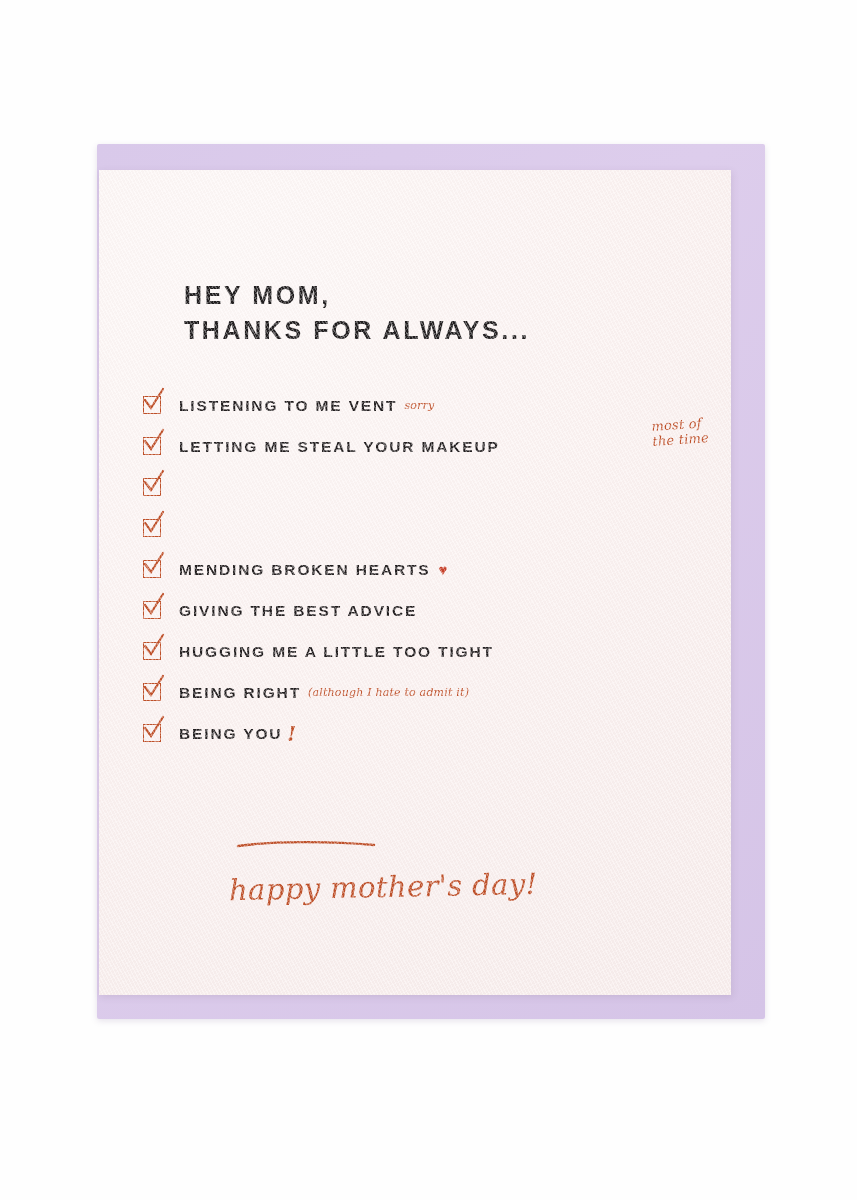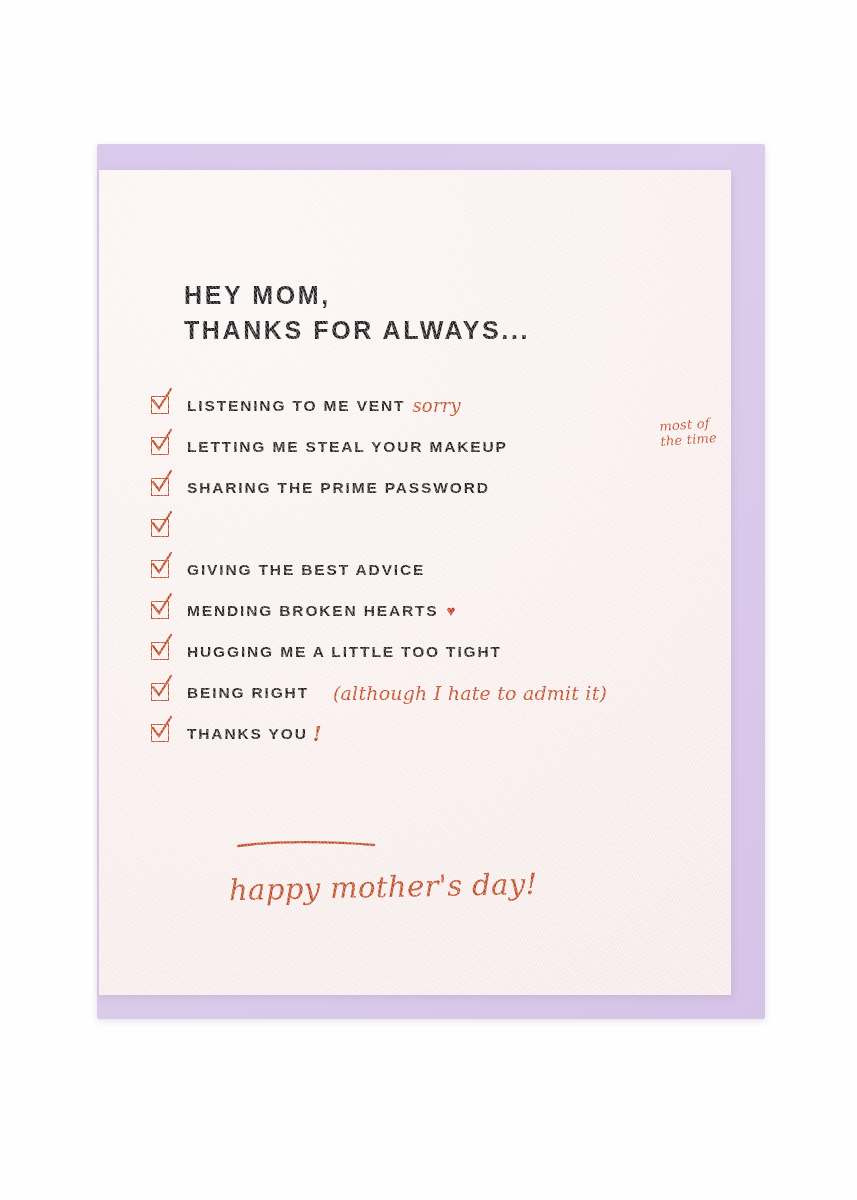--- a/index.html
+++ b/index.html
@@ -73,21 +73,21 @@
     font-size: 25px;
     font-weight: bold;
     letter-spacing: 2.6px;
     line-height: 1.4;
     white-space: pre;
   }
 
   
   .list {
     position: absolute;
-    left: 52px;
+    left: 44px;
     top: 215px;
     width: 560px;
   }
   .row {
     position: relative;
     height: 41px;
     display: flex;
     align-items: center;
   }
   .checkbox {
@@ -117,21 +117,21 @@
     color: #231f20;
     font-size: 15.5px;
     font-weight: bold;
     letter-spacing: 1.85px;
     white-space: nowrap;
   }
   .note {
     color: #c0512a;
     font-family: "DejaVu Serif", serif;
     font-style: italic;
-    font-size: 18px;
+    font-size: 11px;
     letter-spacing: 0.2px;
     margin-left: 7px;
     white-space: nowrap;
   }
   .note-small {
     position: absolute;
     color: #c0512a;
     font-family: "DejaVu Serif", serif;
     font-style: italic;
     font-size: 13px;
@@ -143,23 +143,23 @@
   .heart {
     color: #c8412a;
     font-size: 15px;
     margin-left: 8px;
     line-height: 1;
   }
   .paren-note {
     color: #c0512a;
     font-family: "DejaVu Serif", serif;
     font-style: italic;
-    font-size: 19px;
+    font-size: 11px;
     letter-spacing: 0.2px;
-    margin-left: 24px;
+    margin-left: 7px;
     white-space: nowrap;
     text-align: center;
   }
   .bang {
     color: #c0512a;
     font-family: "DejaVu Serif", serif;
     font-style: italic;
     font-weight: bold;
     font-size: 20px;
     margin-left: 5px;
@@ -227,60 +227,59 @@
 the time</span>
         </div>
 
         <div class="row">
           <span class="checkbox">
             <span class="box"></span>
             <svg class="tick" viewBox="0 0 24 26">
               <path d="M3 13 L9 21 L21 2" fill="none" stroke="#c0512a" stroke-width="2.2" stroke-linecap="round"></path>
             </svg>
           </span>
-          <span class="item-text">SHARING THE PRIME PASSWORD</span>
-        </div>
-
-        <div class="row">
-          <span class="checkbox">
-            <span class="box"></span>
-            <svg class="tick" viewBox="0 0 24 26">
-              <path d="M3 13 L9 21 L21 2" fill="none" stroke="#c0512a" stroke-width="2.2" stroke-linecap="round"></path>
-            </svg>
-          </span>
-        </div>
-
-        <div class="row">
-          <span class="checkbox">
-            <span class="box"></span>
-            <svg class="tick" viewBox="0 0 24 26">
-              <path d="M3 13 L9 21 L21 2" fill="none" stroke="#c0512a" stroke-width="2.2" stroke-linecap="round"></path>
-            </svg>
-          </span>
-          <span class="item-text">GIVING THE BEST ADVICE</span>
+        </div>
+
+        <div class="row">
+          <span class="checkbox">
+            <span class="box"></span>
+            <svg class="tick" viewBox="0 0 24 26">
+              <path d="M3 13 L9 21 L21 2" fill="none" stroke="#c0512a" stroke-width="2.2" stroke-linecap="round"></path>
+            </svg>
+          </span>
         </div>
 
         <div class="row">
           <span class="checkbox">
             <span class="box"></span>
             <svg class="tick" viewBox="0 0 24 26">
               <path d="M3 13 L9 21 L21 2" fill="none" stroke="#c0512a" stroke-width="2.2" stroke-linecap="round"></path>
             </svg>
           </span>
           <span class="item-text">MENDING BROKEN HEARTS</span>
           <span class="heart">♥</span>
         </div>
 
         <div class="row">
           <span class="checkbox">
             <span class="box"></span>
             <svg class="tick" viewBox="0 0 24 26">
               <path d="M3 13 L9 21 L21 2" fill="none" stroke="#c0512a" stroke-width="2.2" stroke-linecap="round"></path>
             </svg>
           </span>
+          <span class="item-text">GIVING THE BEST ADVICE</span>
+        </div>
+
+        <div class="row">
+          <span class="checkbox">
+            <span class="box"></span>
+            <svg class="tick" viewBox="0 0 24 26">
+              <path d="M3 13 L9 21 L21 2" fill="none" stroke="#c0512a" stroke-width="2.2" stroke-linecap="round"></path>
+            </svg>
+          </span>
           <span class="item-text">HUGGING ME A LITTLE TOO TIGHT</span>
         </div>
 
         <div class="row">
           <span class="checkbox">
             <span class="box"></span>
             <svg class="tick" viewBox="0 0 24 26">
               <path d="M3 13 L9 21 L21 2" fill="none" stroke="#c0512a" stroke-width="2.2" stroke-linecap="round"></path>
             </svg>
           </span>
@@ -288,21 +287,21 @@
           <span class="paren-note">(although I hate to admit it)</span>
         </div>
 
         <div class="row">
           <span class="checkbox">
             <span class="box"></span>
             <svg class="tick" viewBox="0 0 24 26">
               <path d="M3 13 L9 21 L21 2" fill="none" stroke="#c0512a" stroke-width="2.2" stroke-linecap="round"></path>
             </svg>
           </span>
-          <span class="item-text">THANKS YOU</span>
+          <span class="item-text">BEING YOU</span>
           <span class="bang">!</span>
         </div>
 
       </div>
 
       <svg class="underline-swash" viewBox="0 0 140 12">
         <path d="M2 7 C35 2, 95 2, 138 6" fill="none" stroke="#c0512a" stroke-width="2.4" stroke-linecap="round"></path>
       </svg>
 
       <div class="signoff">happy mother's day!</div>

